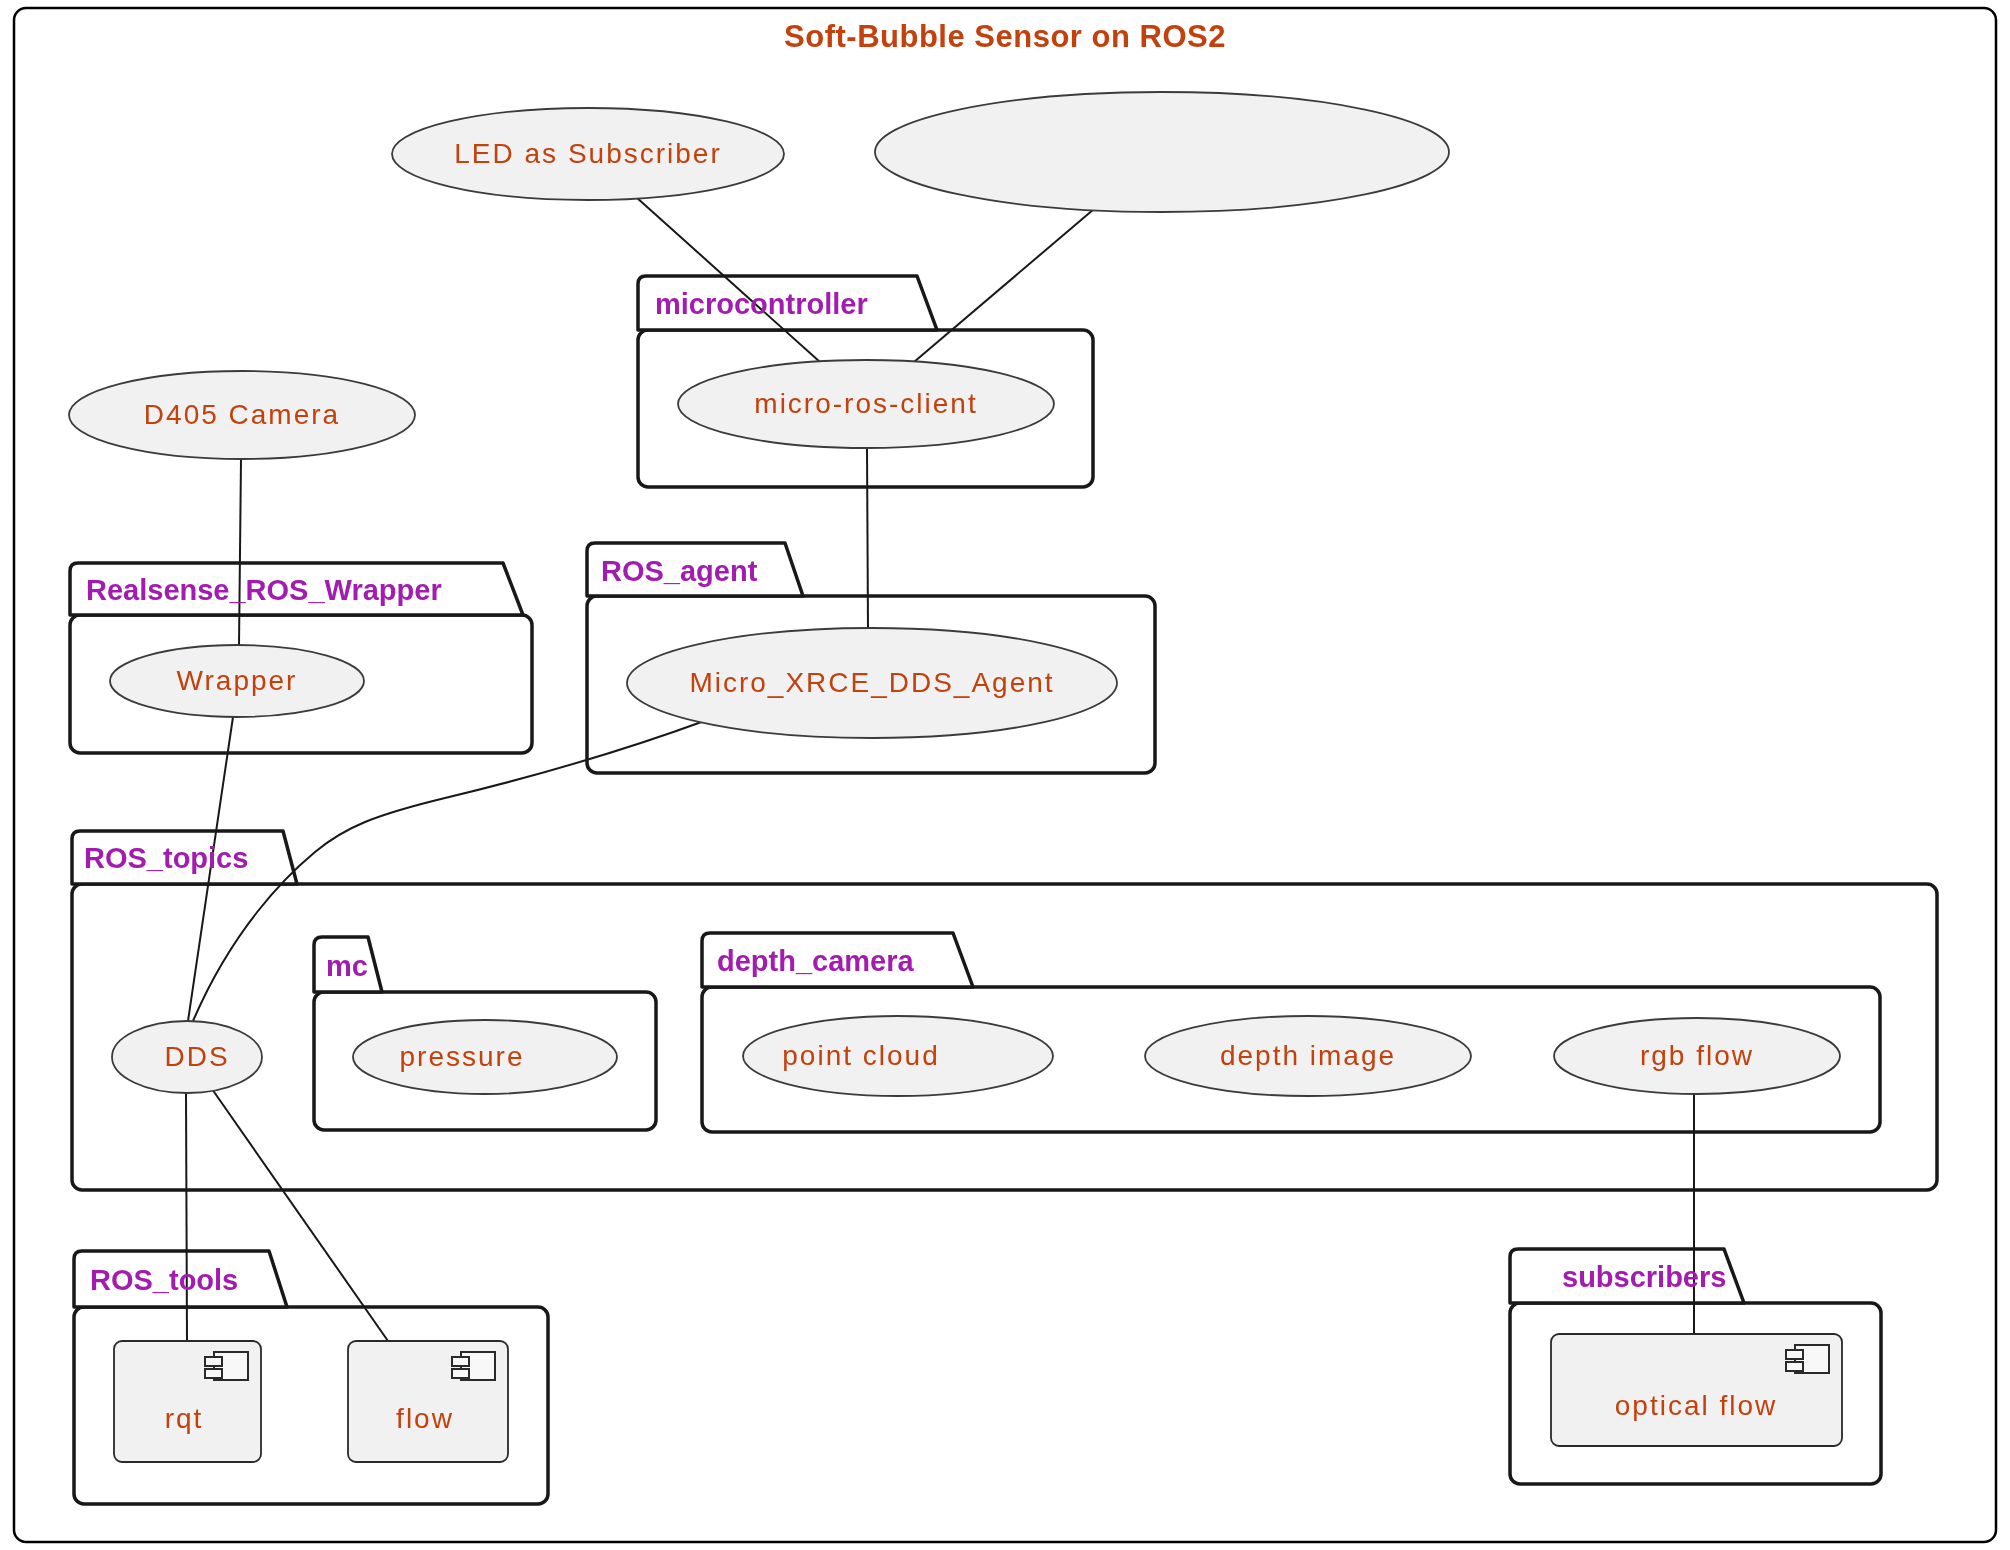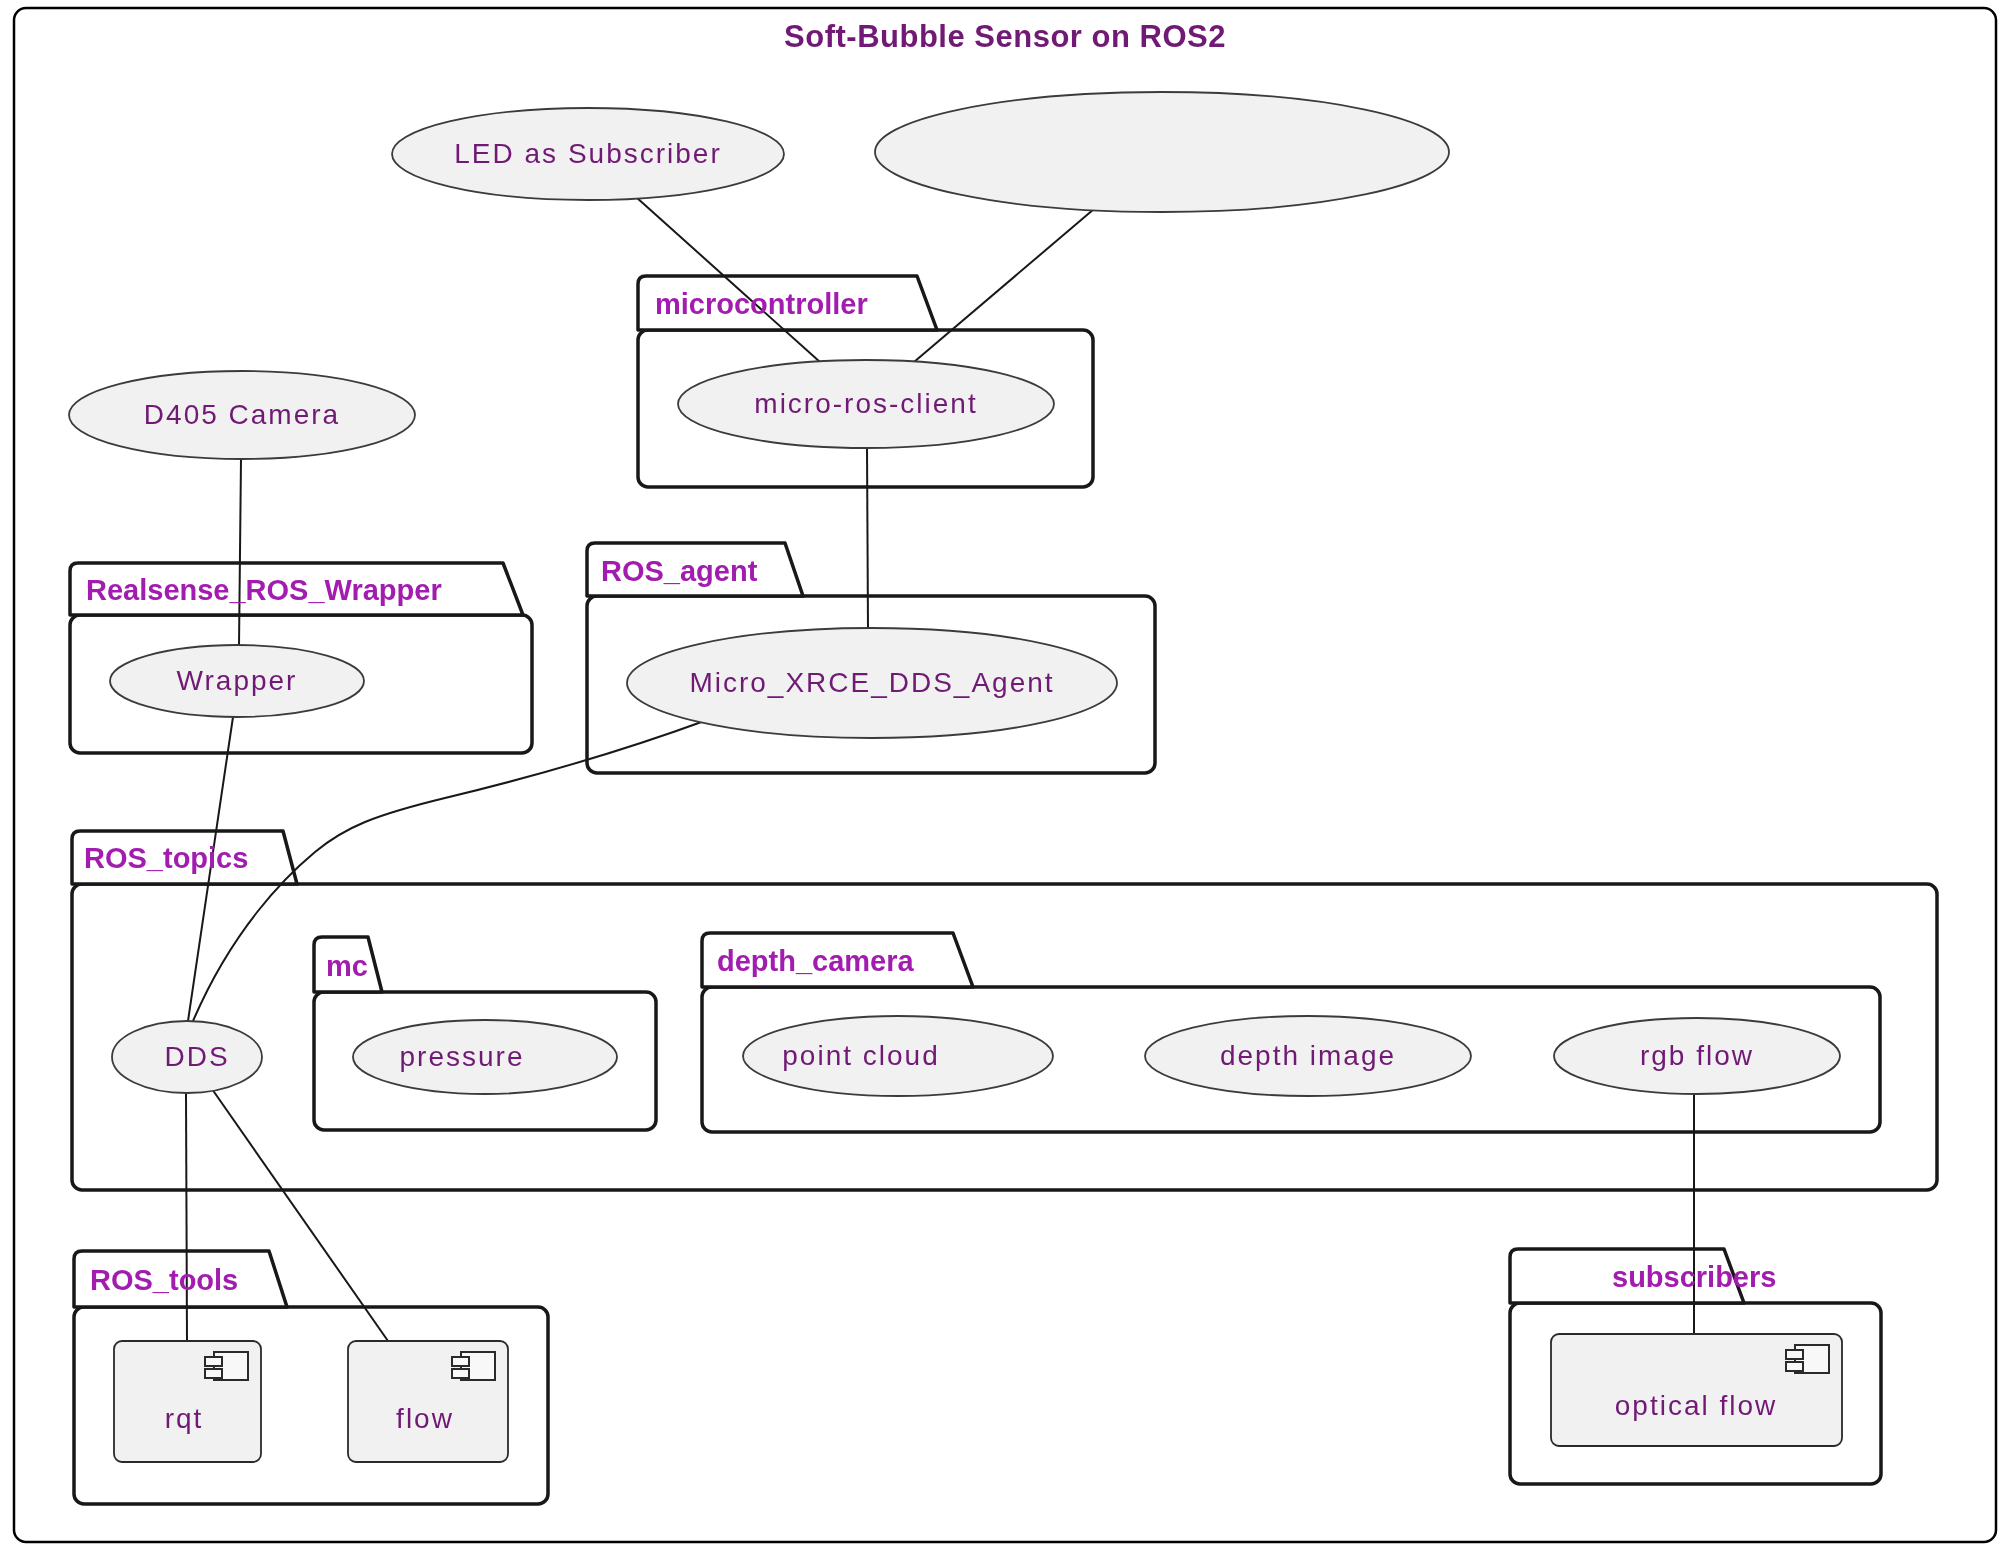--- a/index.html
+++ b/index.html
@@ -1,21 +1,21 @@
 <!DOCTYPE html>
 <html><head>
 <meta charset="utf-8">
 <style>
   html,body{margin:0;padding:0;background:#fff;}
   .canvas{
     position:relative;width:2010px;height:1550px;background:#ffffff;
     font-family:"Liberation Sans", sans-serif;color:#111;overflow:hidden;
   }
   .layer{position:absolute;left:0;top:0;}
-  .lbl{position:absolute;transform:translate(-50%,-50%);white-space:nowrap;color:#701a75;}
+  .lbl{position:absolute;transform:translate(-50%,-50%);white-space:nowrap;color:#c2410c;}
   .node-lbl{font-size:28px;letter-spacing:2px;}
   .comp-lbl{font-size:28px;letter-spacing:2px;}
   .pkg-lbl{position:absolute;transform:translateY(-50%);white-space:nowrap;
            font-weight:bold;font-size:29px;color:#a21caf;}
   .title{font-weight:bold;font-size:31px;letter-spacing:0.5px;}
   svg .pkg-body{fill:#ffffff;stroke:#181818;stroke-width:3.5;}
   svg .pkg-tab{fill:#ffffff;stroke:#181818;stroke-width:3.5;stroke-linejoin:round;}
   svg .edge{fill:none;stroke:#181818;stroke-width:2;}
   svg .node-ellipse{fill:#f1f1f1;stroke:#3b3b3b;stroke-width:1.8;}
   svg .comp-rect{fill:#f1f1f1;stroke:#2a2a2a;stroke-width:1.8;}
@@ -118,21 +118,21 @@
 
   <div class="lbl title" style="left:1005px;top:37px">Soft-Bubble Sensor on ROS2</div>
 
   <div class="pkg-lbl" style="left:655px;top:304px">microcontroller</div>
   <div class="pkg-lbl" style="left:86px;top:590px">Realsense_ROS_Wrapper</div>
   <div class="pkg-lbl" style="left:601px;top:571px">ROS_agent</div>
   <div class="pkg-lbl" style="left:84px;top:858px">ROS_topics</div>
   <div class="pkg-lbl" style="left:326px;top:966px">mc</div>
   <div class="pkg-lbl" style="left:717px;top:961px">depth_camera</div>
   <div class="pkg-lbl" style="left:90px;top:1280px">ROS_tools</div>
-  <div class="pkg-lbl" style="left:1612px;top:1277px">subscribers</div>
+  <div class="pkg-lbl" style="left:1562px;top:1277px">subscribers</div>
 
   <div class="lbl node-lbl" style="left:588px;top:154px">LED as Subscriber</div>
   <div class="lbl node-lbl" style="left:242px;top:415px">D405 Camera</div>
   <div class="lbl node-lbl" style="left:866px;top:404px">micro-ros-client</div>
   <div class="lbl node-lbl" style="left:237px;top:681px">Wrapper</div>
   <div class="lbl node-lbl" style="left:872px;top:683px">Micro_XRCE_DDS_Agent</div>
   <div class="lbl node-lbl" style="left:197px;top:1057px">DDS</div>
   <div class="lbl node-lbl" style="left:462px;top:1057px">pressure</div>
   <div class="lbl node-lbl" style="left:861px;top:1056px">point cloud</div>
   <div class="lbl node-lbl" style="left:1308px;top:1056px">depth image</div>

